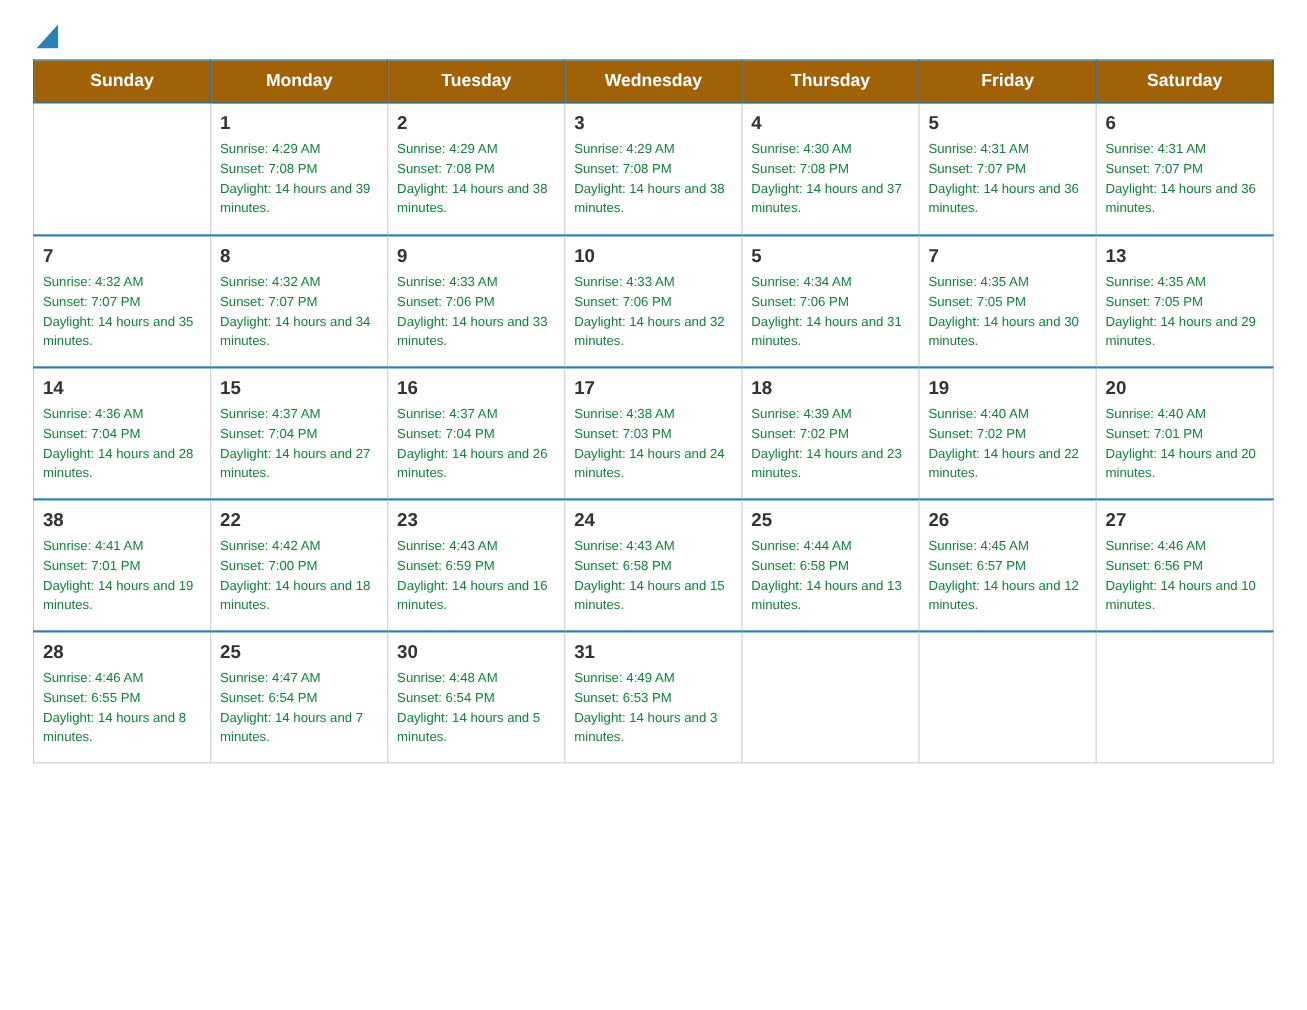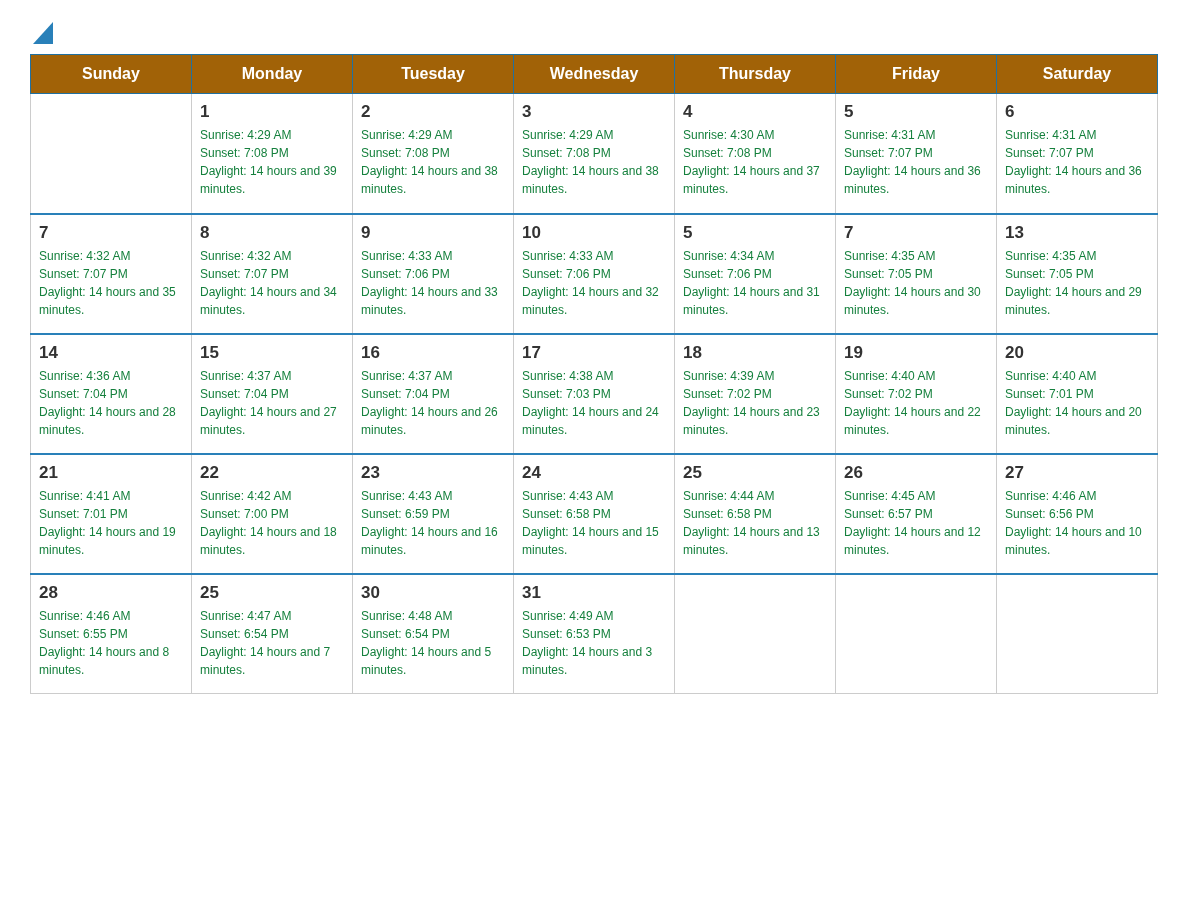--- a/index.html
+++ b/index.html
@@ -203,21 +203,21 @@
           <div class="day-number">19</div>
           <div class="day-info">Sunrise: 4:40 AM<br>Sunset: 7:02 PM<br>Daylight: 14 hours and 22 minutes.</div>
         </td>
         <td>
           <div class="day-number">20</div>
           <div class="day-info">Sunrise: 4:40 AM<br>Sunset: 7:01 PM<br>Daylight: 14 hours and 20 minutes.</div>
         </td>
       </tr>
       <tr>
         <td>
-          <div class="day-number">21</div>
+          <div class="day-number">38</div>
           <div class="day-info">Sunrise: 4:41 AM<br>Sunset: 7:01 PM<br>Daylight: 14 hours and 19 minutes.</div>
         </td>
         <td>
           <div class="day-number">22</div>
           <div class="day-info">Sunrise: 4:42 AM<br>Sunset: 7:00 PM<br>Daylight: 14 hours and 18 minutes.</div>
         </td>
         <td>
           <div class="day-number">23</div>
           <div class="day-info">Sunrise: 4:43 AM<br>Sunset: 6:59 PM<br>Daylight: 14 hours and 16 minutes.</div>
         </td>

